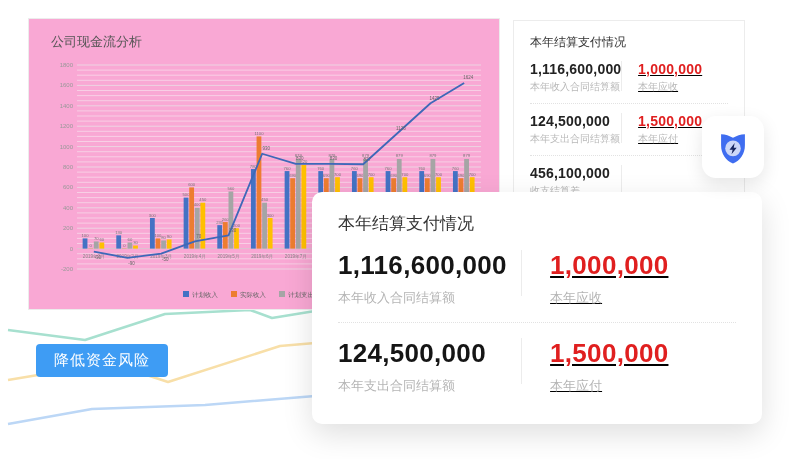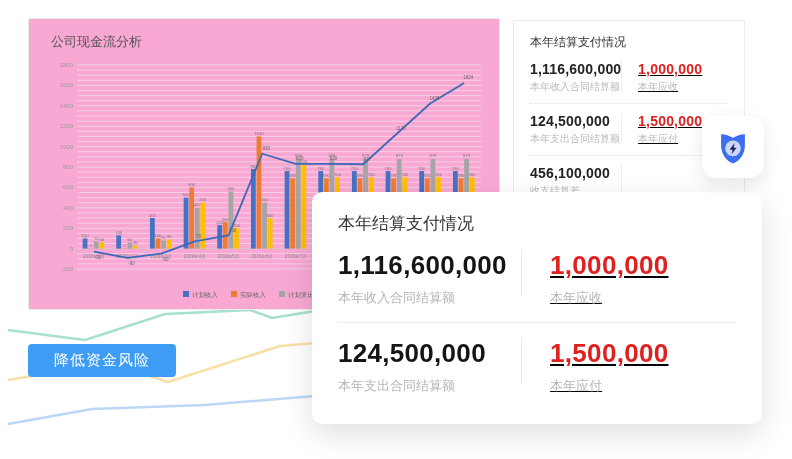--- a/index.html
+++ b/index.html
@@ -52,23 +52,23 @@
   .popup .row { padding:13px 26px; }
   .popup .vdiv { height:46px; background:#ececec; }
   .popup .col-r { padding-left:28px; }
   .pval { font-size:26px; font-weight:bold; color:#151515; letter-spacing:.3px; }
   .pval.red { color:var(--red); }
   .plbl { font-size:13px; color:#b5b5b5; margin-top:8px; }
   .popup .dot { margin:2px 26px; }
 
   
   .risk-tag {
-    position:absolute; left:28px; top:344px; z-index:10;
+    position:absolute; left:36px; top:344px; z-index:10;
     background:var(--tag-blue); color:#fff; font-size:15px;
-    padding:7px 26px; border-radius:4px; letter-spacing:1px;
+    padding:7px 18px; border-radius:4px; letter-spacing:1px;
     cursor:pointer;
   }
 </style>
 </head>
 <body>
 
 <div class="stage" style="--red: #e01f1f; --tag-blue: #3e9cf4;">
 
   <svg class="bg-lines" width="330" height="150" viewBox="0 0 330 150">
     <polyline points="8,30 85,40 165,14 250,10 272,18 315,11" fill="none" stroke-width="2.5" stroke-linejoin="round" stroke="#a7e0cf"></polyline>

